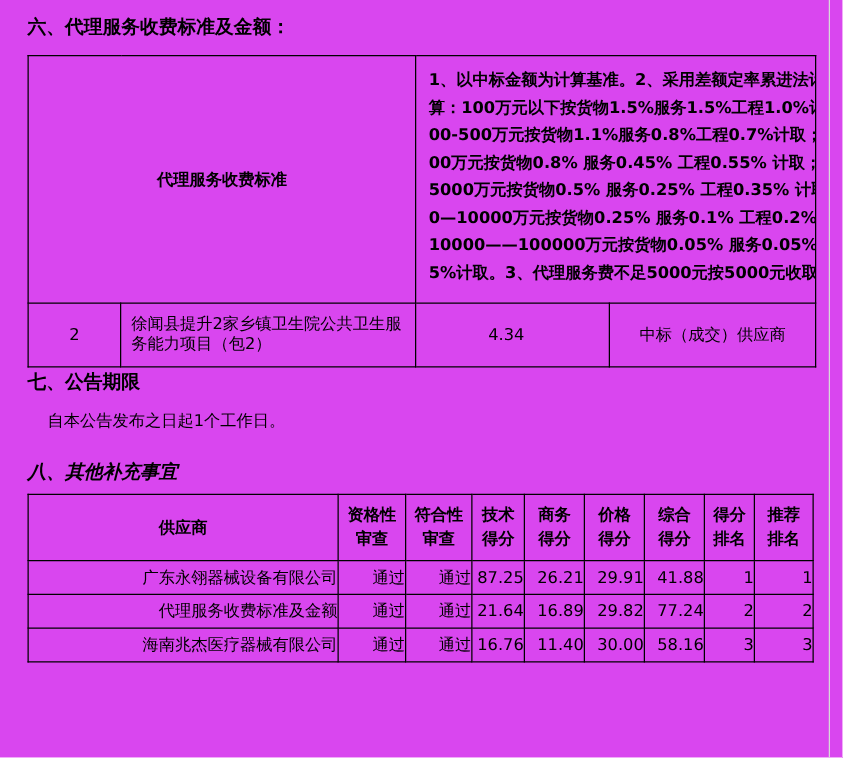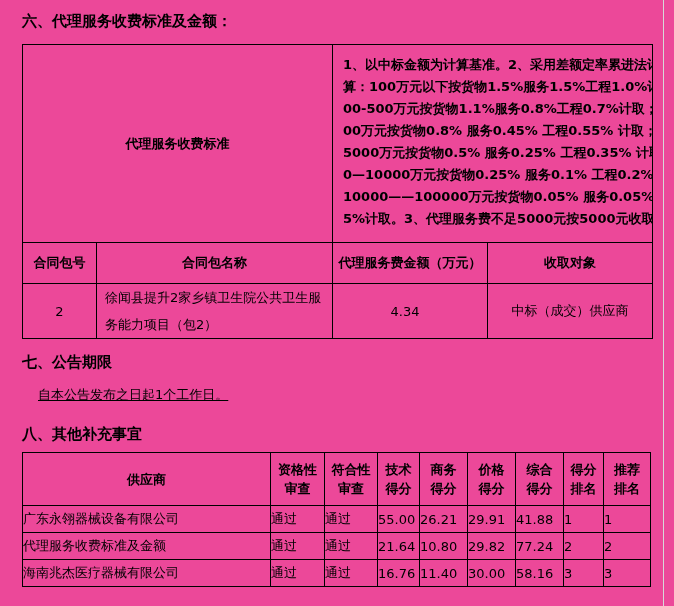--- a/index.html
+++ b/index.html
@@ -1,45 +1,45 @@
 <!DOCTYPE html>
 <html><head>
 <meta charset="utf-8">
 <style>
   html,body { margin:0; padding:0; background:#ffffff; }
   body { font-family:"DejaVu Sans","Liberation Sans",sans-serif; color:#000000; }
-  .page { position:relative; width:674px; height:606px; background:#ec4899; overflow:hidden; }
+  .page { position:relative; width:674px; height:606px; background:#d946ef; overflow:hidden; }
   .page-edge { position:absolute; left:663px; top:0; width:1px; height:606px; background:#d8d8d8; }
 
   .sec-heading { font-size:15px; font-weight:bold; margin:0 0 0 22px; line-height:18px; }
   #heading-6 { padding-top:12px; }
-  #heading-7 { margin-top:14px; }
-  #heading-8 { margin-top:22px; }
-  .sec-body { font-size:13px; margin:16px 0 0 38px; line-height:16px;text-decoration:underline; }
+  #heading-7 { margin-top:2px; }
+  #heading-8 { margin-top:22px;font-style:italic; }
+  .sec-body { font-size:13px; margin:16px 0 0 38px; line-height:16px; }
 
   table { border-collapse:collapse; table-layout:fixed; margin-left:22px; }
   td, th { border:1px solid #000000; font-size:13px; padding:0; overflow:hidden; }
   th { font-weight:bold; }
 
   
   #fee-table { width:630px; margin-top:14px; }
   .fee-standard-label { text-align:center; vertical-align:middle; font-weight:bold; }
   .fee-standard-text  { vertical-align:top; text-align:left; font-weight:bold; padding:9px 8px 0 10px; }
   .fee-standard-text div { line-height:22px; white-space:nowrap; }
   .fee-head th { text-align:center; height:40px; }
   .fee-data td { height:50px; }
   .cell-center { text-align:center; vertical-align:middle; }
-  .cell-name { text-align:left; vertical-align:middle; padding:0 6px 0 8px; line-height:27px; }
+  .cell-name { text-align:left; vertical-align:middle; padding:0 6px 0 8px; line-height:16px; }
   .cell-amount { text-align:center; vertical-align:middle; padding-right:10px; }
 
   
   #score-table { width:628px; margin-top:9px; }
   #score-table th { height:52px; text-align:center; vertical-align:middle; }
   #score-table th span { display:block; line-height:19px; }
-  #score-table td { height:26px; text-align:left; vertical-align:middle; }
+  #score-table td { height:26px; text-align:right; vertical-align:middle; }
 </style>
 </head>
 <body>
 
 <div class="page">
 
   <div class="sec-heading" id="heading-6">六、代理服务收费标准及金额：</div>
 
   <table id="fee-table">
     <colgroup>
@@ -54,26 +54,20 @@
       <td colspan="2" class="fee-standard-text">
         <div>1、以中标金额为计算基准。2、采用差额定率累进法计</div>
         <div>算：100万元以下按货物1.5%服务1.5%工程1.0%计取；1</div>
         <div>00-500万元按货物1.1%服务0.8%工程0.7%计取；500-10</div>
         <div>00万元按货物0.8% 服务0.45% 工程0.55% 计取；1000-</div>
         <div>5000万元按货物0.5% 服务0.25% 工程0.35% 计取；500</div>
         <div>0—10000万元按货物0.25% 服务0.1% 工程0.2% 计取；</div>
         <div>10000——100000万元按货物0.05% 服务0.05% 工程0.0</div>
         <div>5%计取。3、代理服务费不足5000元按5000元收取。</div>
       </td>
-    </tr>
-    <tr class="fee-head">
-      <th>合同包号</th>
-      <th>合同包名称</th>
-      <th>代理服务费金额（万元）</th>
-      <th>收取对象</th>
     </tr>
     <tr class="fee-data">
       <td class="cell-center">2</td>
       <td class="cell-name">徐闻县提升2家乡镇卫生院公共卫生服务能力项目（包2）</td>
       <td class="cell-amount">4.34</td>
       <td class="cell-center">中标（成交）供应商</td>
     </tr>
   </tbody>
     </table>
 
@@ -130,33 +124,33 @@
           </th>
       <th>
             <span>推荐</span>
             <span>排名</span>
           </th>
     </tr>
     <tr>
       <td>广东永翎器械设备有限公司</td>
       <td>通过</td>
       <td>通过</td>
-      <td>55.00</td>
+      <td>87.25</td>
       <td>26.21</td>
       <td>29.91</td>
       <td>41.88</td>
       <td>1</td>
       <td>1</td>
     </tr>
     <tr>
       <td>代理服务收费标准及金额</td>
       <td>通过</td>
       <td>通过</td>
       <td>21.64</td>
-      <td>10.80</td>
+      <td>16.89</td>
       <td>29.82</td>
       <td>77.24</td>
       <td>2</td>
       <td>2</td>
     </tr>
     <tr>
       <td>海南兆杰医疗器械有限公司</td>
       <td>通过</td>
       <td>通过</td>
       <td>16.76</td>

